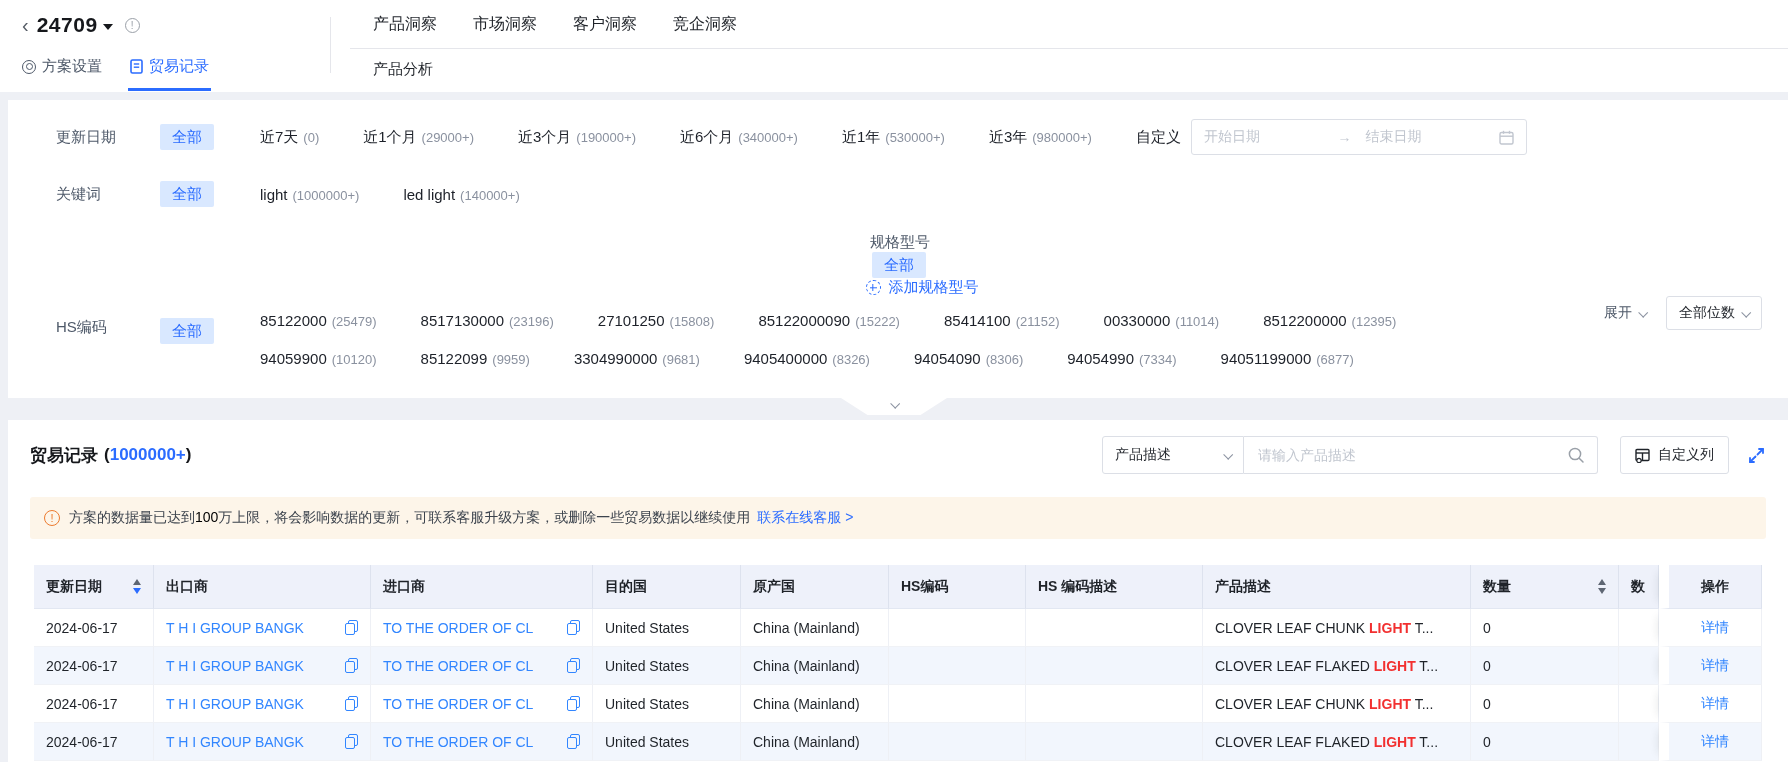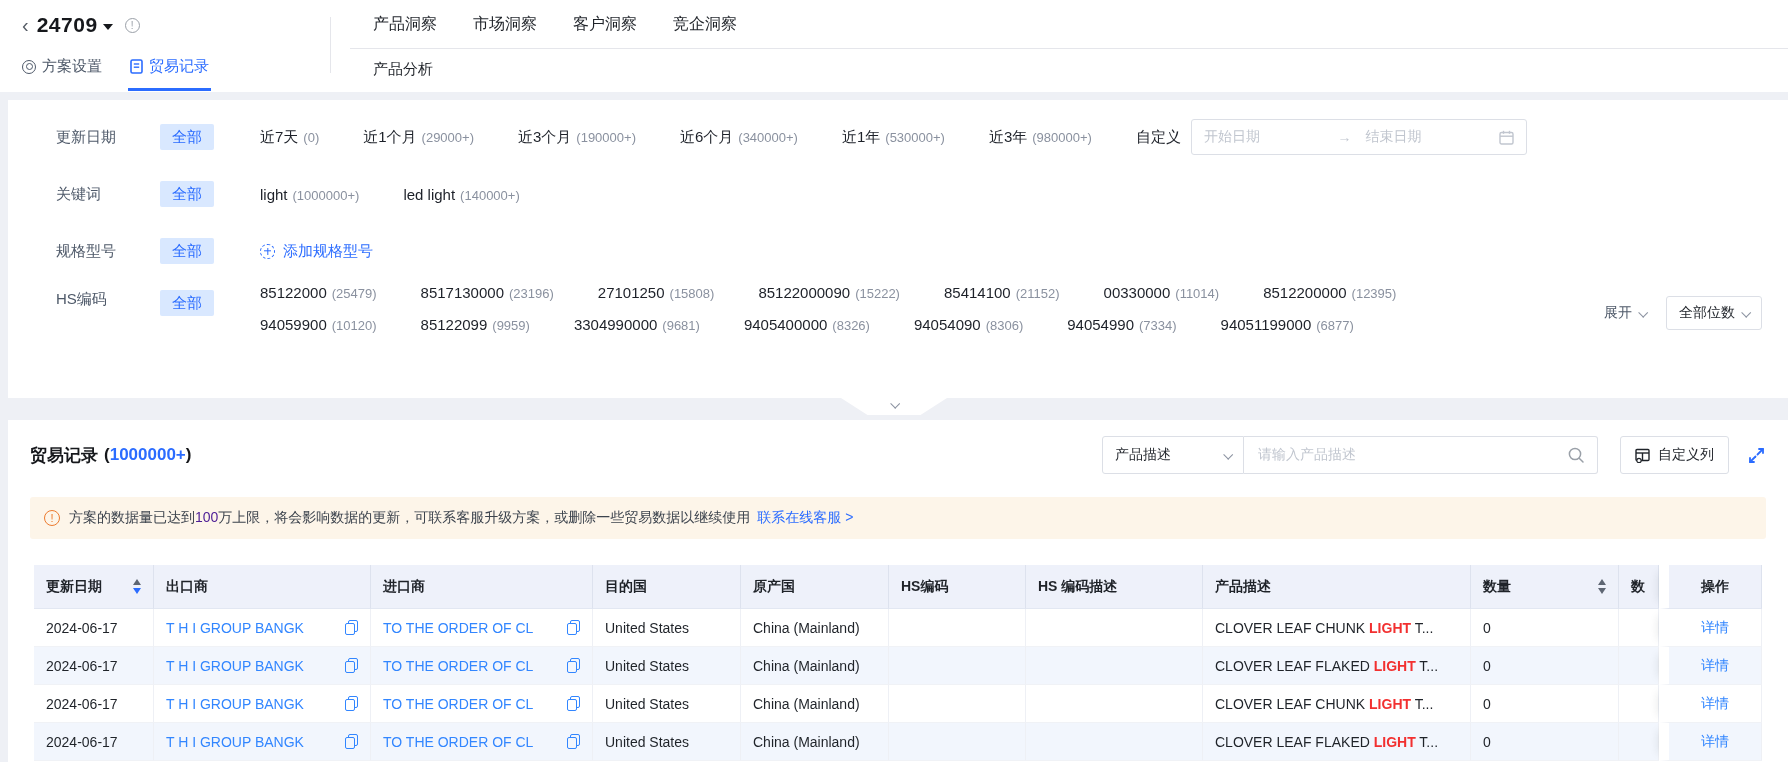--- a/index.html
+++ b/index.html
@@ -26,72 +26,72 @@
   .target-icon { width:14px; height:14px; border:1.5px solid #4e5969; border-radius:50%; position:relative; }
   .target-icon::after { content:""; position:absolute; inset:2.5px; border:1.5px solid #4e5969; border-radius:50%; }
   .vdivider { position:absolute; left:330px; top:17px; width:1px; height:56px; background:#e5e6eb; }
   .top-nav { position:absolute; left:350px; right:0; top:0; height:49px; display:flex; align-items:center;
     gap:36px; padding-left:23px; border-bottom:1px solid #e5e6eb; }
   .nav-item { font-size:16px; color:#1f2329; cursor:pointer; }
   .subnav { position:absolute; left:373px; top:60px; font-size:15px; color:#1f2329; cursor:pointer; }
   
   .filter-card { position:absolute; top:100px; left:8px; right:0; height:298px; background:#fff; padding-top:19px; }
   .f-row { display:flex; align-items:center; min-height:36px; padding-left:48px; }
-  .mb20 { margin-bottom:21px; } .mb14 { margin-bottom:15px; }
+  .mb20 { margin-bottom:21px; } .mb14 { margin-bottom:15px;flex-direction:column; }
   .f-label { width:104px; flex-shrink:0; font-size:15px; color:#4e5969; }
   .chip-all { background:#d9e8ff; color:#2b6cff; font-size:15px; padding:4px 12px; border-radius:2px; margin-right:46px; cursor:pointer; line-height:1.2; }
   .opts { display:flex; align-items:center; gap:44px; }
   .opt { display:inline-flex; align-items:baseline; gap:5px; cursor:pointer; white-space:nowrap; }
   .opt-name { font-size:15px; color:#1d2129; }
   .opt-count { font-size:13px; color:#8a919f; }
   .custom-label { font-size:15px; color:#1d2129; margin-left:44px; cursor:pointer; white-space:nowrap; }
   .date-range { width:336px; height:36px; border:1px solid #dcdfe6; border-radius:3px; margin-left:10px;
     display:flex; align-items:center; padding:0 12px; }
   .dr-ph { font-size:14px; color:#c1c6cf; }
   .dr-start { flex:1; }
   .dr-arrow { color:#c1c6cf; font-size:14px; margin-right:14px; }
   .dr-end { flex:1; }
   .add-spec { display:flex; align-items:center; gap:8px; color:#2b6cff; font-size:15px; cursor:pointer; }
   .add-icon { width:15px; height:15px; border:1px dashed #2b6cff; border-radius:50%; position:relative; }
   .add-icon::before { content:""; position:absolute; left:50%; top:3px; bottom:3px; width:1.4px; background:#2b6cff; transform:translateX(-50%); }
   .add-icon::after { content:""; position:absolute; top:50%; left:3px; right:3px; height:1.4px; background:#2b6cff; transform:translateY(-50%); }
   .hs-row { align-items:flex-start; }
   .hs-row .f-label, .hs-row .chip-all { margin-top:6px; }
-  .hs-lines { display:flex; flex-direction:column; gap:15px; }
+  .hs-lines { display:flex; flex-direction:column; gap:21px; }
   .hs-line { display:flex; align-items:baseline; gap:44px; }
   .hs-right { position:absolute; top:196px; right:26px; display:flex; align-items:center; gap:20px; }
   .expand-link { font-size:14px; color:#4e5969; cursor:pointer; display:flex; align-items:center; }
   .chev { display:inline-block; width:7px; height:7px; border-right:1.5px solid #8a919f; border-bottom:1.5px solid #8a919f; transform:rotate(45deg) translateY(-1px); margin-left:7px; }
   .digits-select { height:34px; border:1px solid #dcdfe6; border-radius:3px; display:flex; align-items:center;
     padding:0 12px; font-size:14px; color:#1f2329; cursor:pointer; background:#fff; }
   .notch { position:absolute; left:50%; top:398px; transform:translateX(-50%); width:106px; height:17px; background:#fff;
     clip-path:polygon(0 0,100% 0,75% 100%,25% 100%); display:flex; align-items:flex-start; justify-content:center; cursor:pointer; z-index:2; }
   .notch .chev { margin:3px 0 0 0; border-color:#8a919f; }
   
   .main-card { position:absolute; top:420px; left:8px; right:0; bottom:0; background:#fff; }
   .toolbar { position:absolute; top:15px; left:22px; right:22px; height:40px; display:flex; align-items:center; }
   .records-title { font-size:17px; font-weight:bold; color:#16181c; }
   .records-paren { font-size:17px; font-weight:bold; color:#16181c; }
   .records-count { font-size:17px; font-weight:bold; color:#2b6cff; }
   .search-group { margin-left:auto; display:flex; }
   .s-select { width:142px; height:38px; border:1px solid #dcdfe6; border-radius:3px 0 0 3px; display:flex;
     align-items:center; justify-content:space-between; padding:0 12px; font-size:14px; color:#1f2329; cursor:pointer; }
   .s-input { width:354px; height:38px; border:1px solid #dcdfe6; border-left:none; border-radius:0 3px 3px 0;
     display:flex; align-items:center; padding:0 12px; }
-  .s-input input { border:none; outline:none; flex:1; font-size:14px; color:#14532d; font-family:Liberation Mono, monospace; background:transparent; }
+  .s-input input { border:none; outline:none; flex:1; font-size:14px; color:#14532d; font-family:Liberation Sans, sans-serif; background:transparent; }
   .s-input input::placeholder { color:#c1c6cf; }
   .customize-btn { margin-left:22px; height:38px; border:1px solid #dcdfe6; border-radius:3px; background:#fff;
     display:flex; align-items:center; gap:8px; padding:16px 14px; font-size:14px; color:#1f2329; cursor:pointer; }
   .expand-btn { margin-left:18px; cursor:pointer; display:flex; align-items:center; }
   .warning { position:absolute; top:77px; left:22px; right:22px; height:42px; background:#fdf5e9; border-radius:3px;
     display:flex; align-items:center; padding:0 14px; font-size:14px; color:#3c434d; }
   .warn-icon { width:16px; height:16px; border:1.3px solid #ed7b2f; border-radius:50%; color:#ed7b2f; flex-shrink:0;
     display:flex; align-items:center; justify-content:center; font-size:11px; margin-right:9px; }
   .warn-icon::after { content:"!"; }
-  .warn-num { color:#4c1d95; }
+  .warn-num { color:#000000; }
   .warn-link { color:#2b6cff; margin-left:7px; cursor:pointer; }
   
   .table-wrap { position:absolute; top:145px; left:26px; }
   table { border-collapse:separate; border-spacing:0; table-layout:fixed; }
   th { height:44px; background:#eef1fa; font-size:14px; font-weight:bold; color:#1f2329; text-align:left;
     padding:0 12px; border-right:1px solid #dde2ee; border-bottom:1px solid #e2e7f2; }
   td { height:38px; background:#fff; font-size:14px; color:#1f2329; padding:0 12px; white-space:nowrap; overflow:hidden;
     border-right:1px solid #eef0f5; border-bottom:1px solid #f0f2f6; }
   tr.striped td { background:#f2f6fd; }
   th.op, td.op { border-left:10px solid #fff; background-clip:padding-box; text-align:center;

